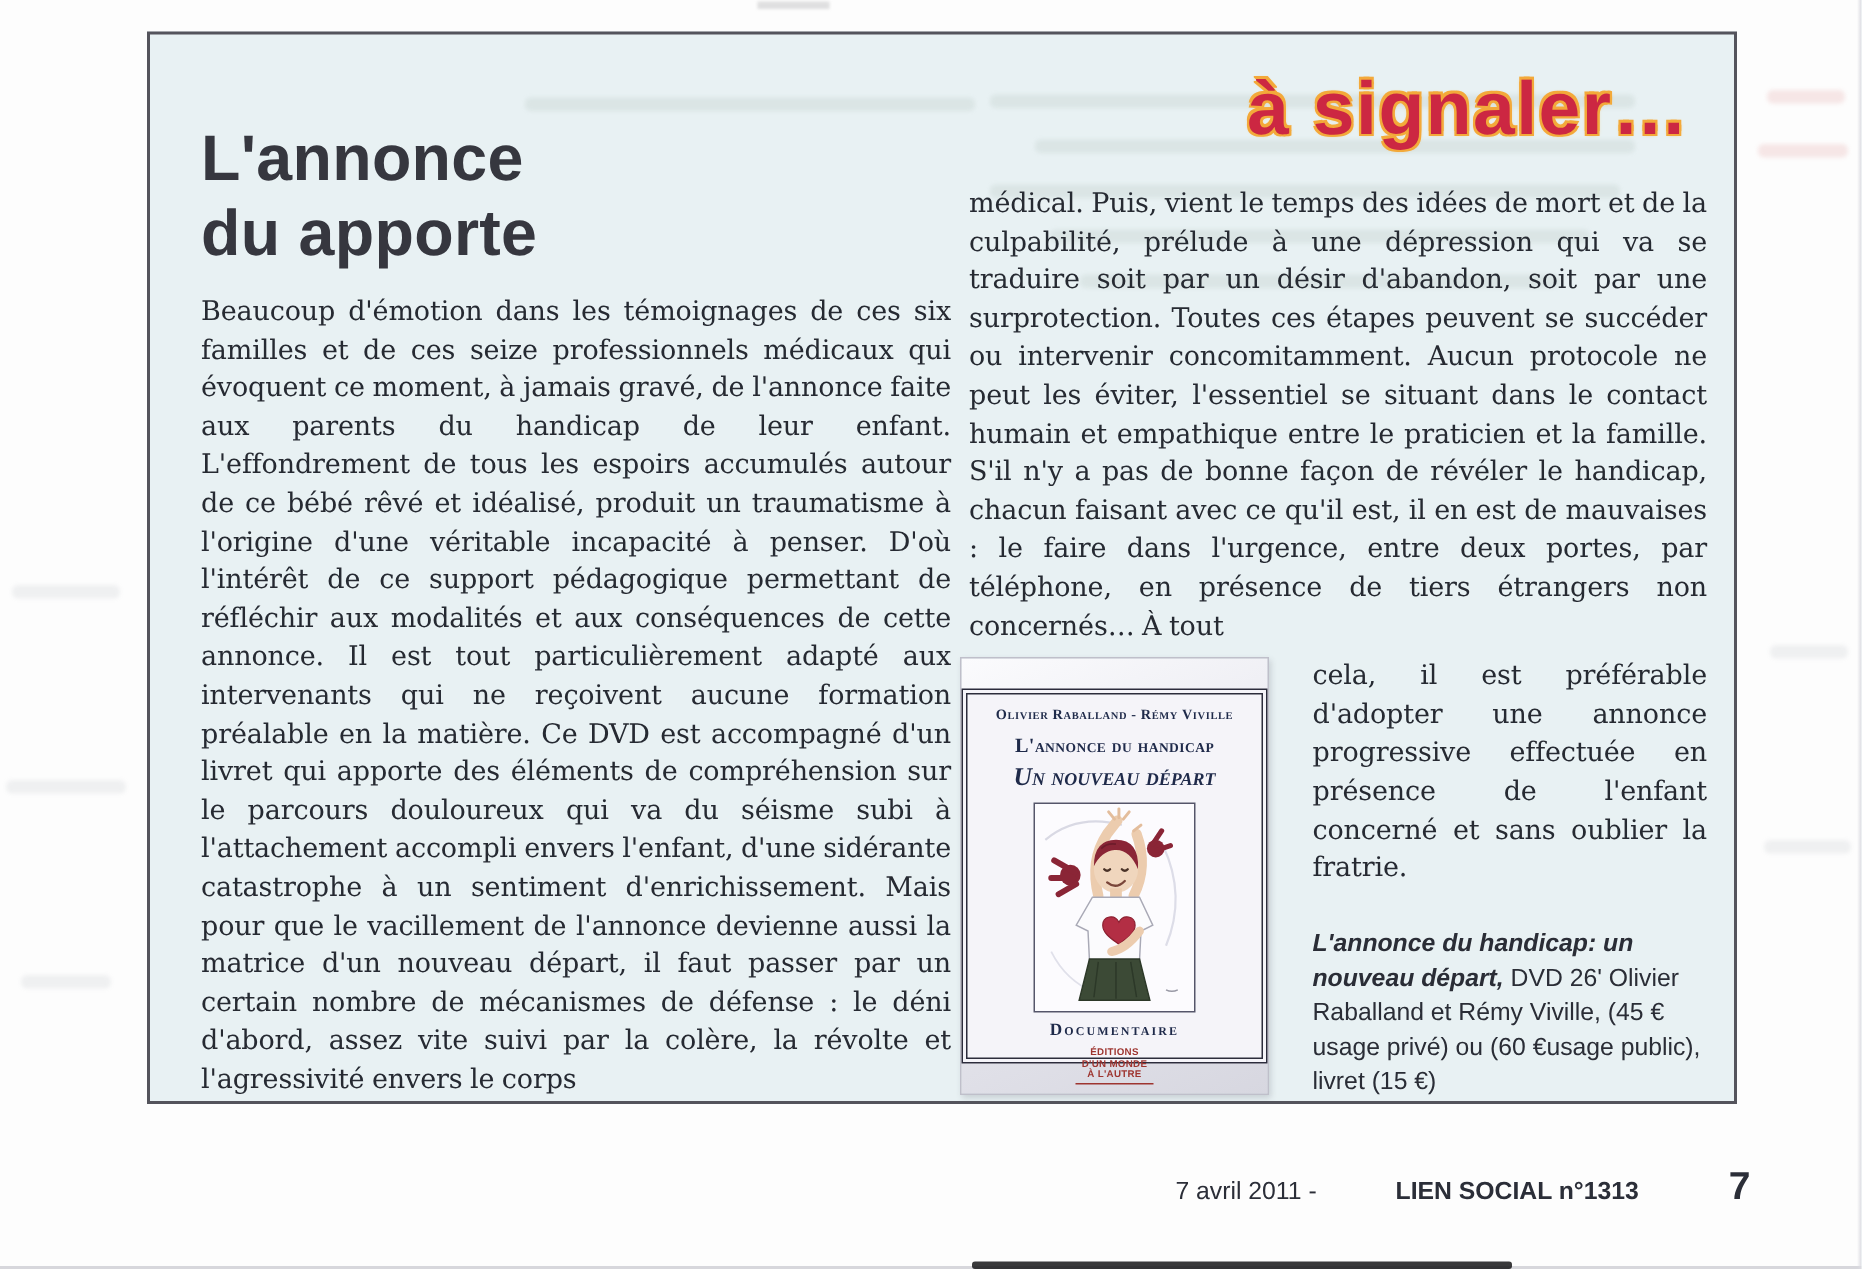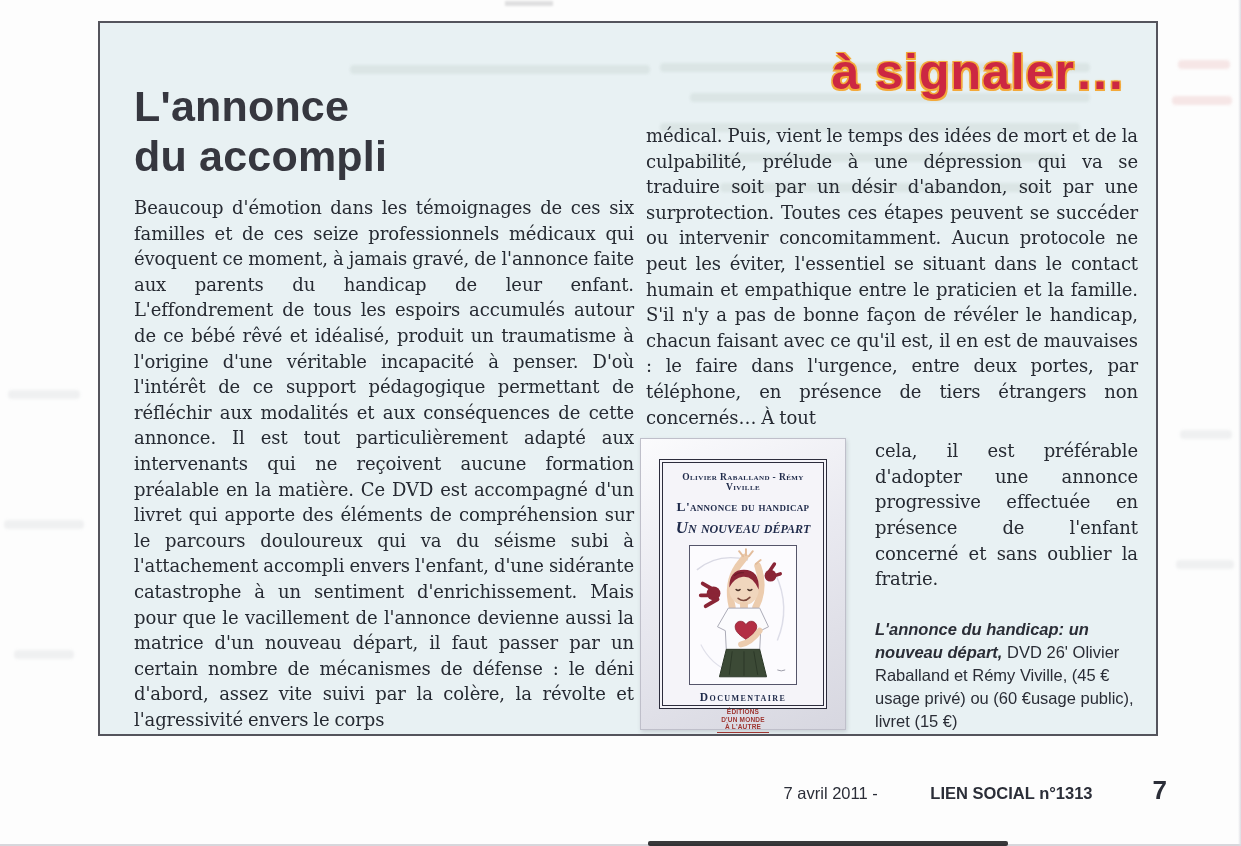--- a/index.html
+++ b/index.html
@@ -46,21 +46,21 @@
   .media-right{margin-left:29px;width:278px;}
   
   .dvd-photo{
     width:206px;height:292px;flex:0 0 206px;box-sizing:border-box;
     background:linear-gradient(155deg,#fbfbfd 0%,#e9e9f0 45%,#d7d7e0 100%);
     border:1px solid #bfbfca;
     box-shadow:1px 2px 4px rgba(60,60,80,0.18);
     display:flex;align-items:center;justify-content:center;
   }
   .dvd-cover{
-    width:168px;height:250px;box-sizing:border-box;
+    width:204px;height:250px;box-sizing:border-box;
     background:#f5f4f9;
     border:1px solid #2c2c3c;
     box-shadow:inset 0 0 0 2px #f5f4f9, inset 0 0 0 3px #2c2c3c;
     padding:12px 6px 6px 6px;text-align:center;
     font-family:"Liberation Serif",serif;color:#1f2a4a;
   }
   .dvd-authors{font-variant:small-caps;font-weight:700;font-size:9.5px;letter-spacing:0.4px;}
   .dvd-title{font-variant:small-caps;font-weight:700;font-size:13.5px;letter-spacing:0.3px;margin-top:7px;}
   .dvd-subtitle{font-variant:small-caps;font-style:italic;font-weight:700;font-size:17px;margin-top:3px;}
   .dvd-illustration{
@@ -124,21 +124,21 @@
   <div class="ghost" style="left:560px;top:40px;width:430px;"></div>
   <div class="ghost" style="left:590px;top:70px;width:400px;"></div>
   <div class="ghost" style="left:560px;top:100px;width:420px;"></div>
   <div class="ghost" style="left:600px;top:130px;width:360px;"></div>
   <div class="ghost" style="left:620px;top:160px;width:320px;"></div>
 
   <div class="section-label">à signaler…</div>
 
   <div class="article-title">
     <div>L'annonce</div>
-    <div>du accompli</div>
+    <div>du apporte</div>
   </div>
 
   <p class="body-text col-left">Beaucoup d'émotion dans les témoignages de ces six familles et de ces seize professionnels médicaux qui évoquent ce moment, à jamais gravé, de l'annonce faite aux parents du handicap de leur enfant. L'effondrement de tous les espoirs accumulés autour de ce bébé rêvé et idéalisé, produit un traumatisme à l'origine d'une véritable incapacité à penser. D'où l'intérêt de ce support pédagogique permettant de réfléchir aux modalités et aux conséquences de cette annonce. Il est tout particulièrement adapté aux intervenants qui ne reçoivent aucune formation préalable en la matière. Ce DVD est accompagné d'un livret qui apporte des éléments de compréhension sur le parcours douloureux qui va du séisme subi à l'attachement accompli envers l'enfant, d'une sidérante catastrophe à un sentiment d'enrichissement. Mais pour que le vacillement de l'annonce devienne aussi la matrice d'un nouveau départ, il faut passer par un certain nombre de mécanismes de défense : le déni d'abord, assez vite suivi par la colère, la révolte et l'agressivité envers le corps</p>
 
   <div class="col-right">
     <p class="body-text">médical. Puis, vient le temps des idées de mort et de la culpabilité, prélude à une dépression qui va se traduire soit par un désir d'abandon, soit par une surprotection. Toutes ces étapes peuvent se succéder ou intervenir concomitamment. Aucun protocole ne peut les éviter, l'essentiel se situant dans le contact humain et empathique entre le praticien et la famille. S'il n'y a pas de bonne façon de révéler le handicap, chacun faisant avec ce qu'il est, il en est de mauvaises : le faire dans l'urgence, entre deux portes, par téléphone, en présence de tiers étrangers non concernés… À tout</p>
 
     <div class="media-row">
 
       <div class="dvd-photo">

